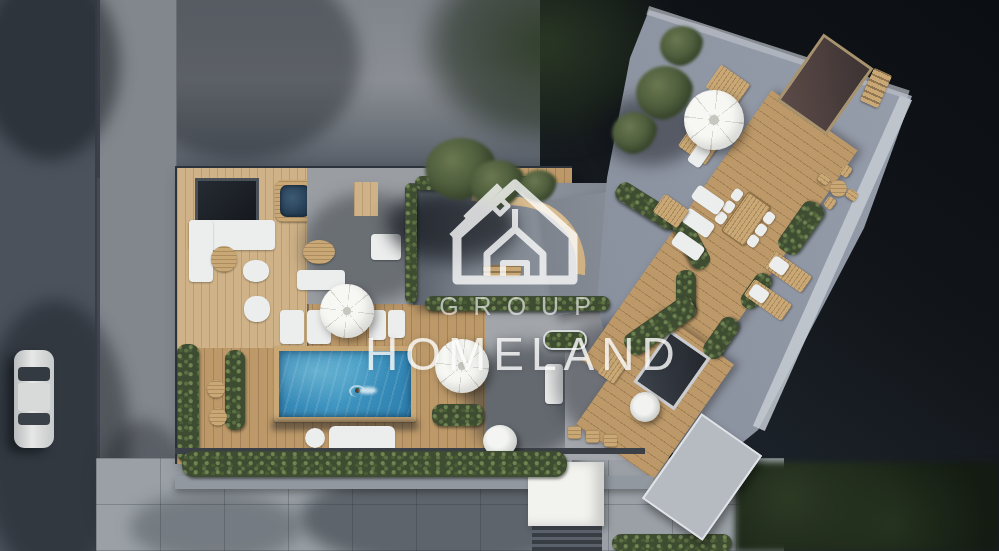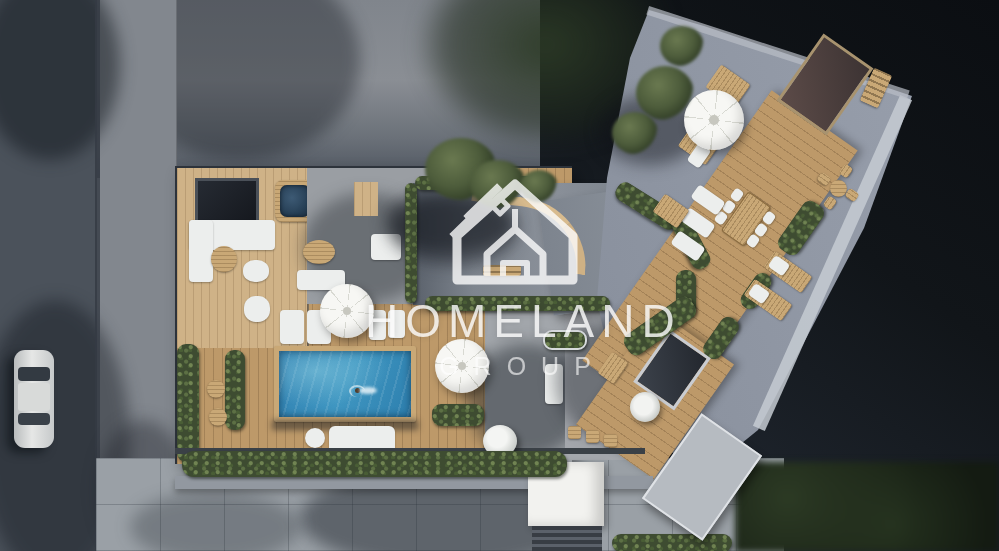--- a/index.html
+++ b/index.html
@@ -208,17 +208,17 @@
       <g stroke="#ffffff" stroke-linejoin="round" stroke-linecap="square" fill="none">
         <path d="M70 8 L128 60 L128 104 L12 104 L12 60 Z" stroke-width="9"></path>
         <path d="M42 104 L42 78 L70 53 L98 78 L98 104" stroke-width="7"></path>
         <path d="M58 104 L58 87 L82 87 L82 104" stroke-width="6"></path>
         <path d="M70 53 L70 36" stroke-width="6"></path>
         <path d="M55 22 L63 30 L55 38 L47 30 Z" stroke-width="5"></path>
         <path d="M24 40 L52 13" stroke-width="8"></path>
         <path d="M10 58 L44 25" stroke-width="8"></path>
       </g>
     </svg>
+    <div id="wm-sub" style="margin-top:4px;padding-left:15px;">GROUP</div>
     <div id="wm-title" style="margin-top:6px;">HOMELAND</div>
-    <div id="wm-sub" style="margin-top:4px;padding-left:15px;">GROUP</div>
   </div>
 
 </div>
 
 </body></html>

